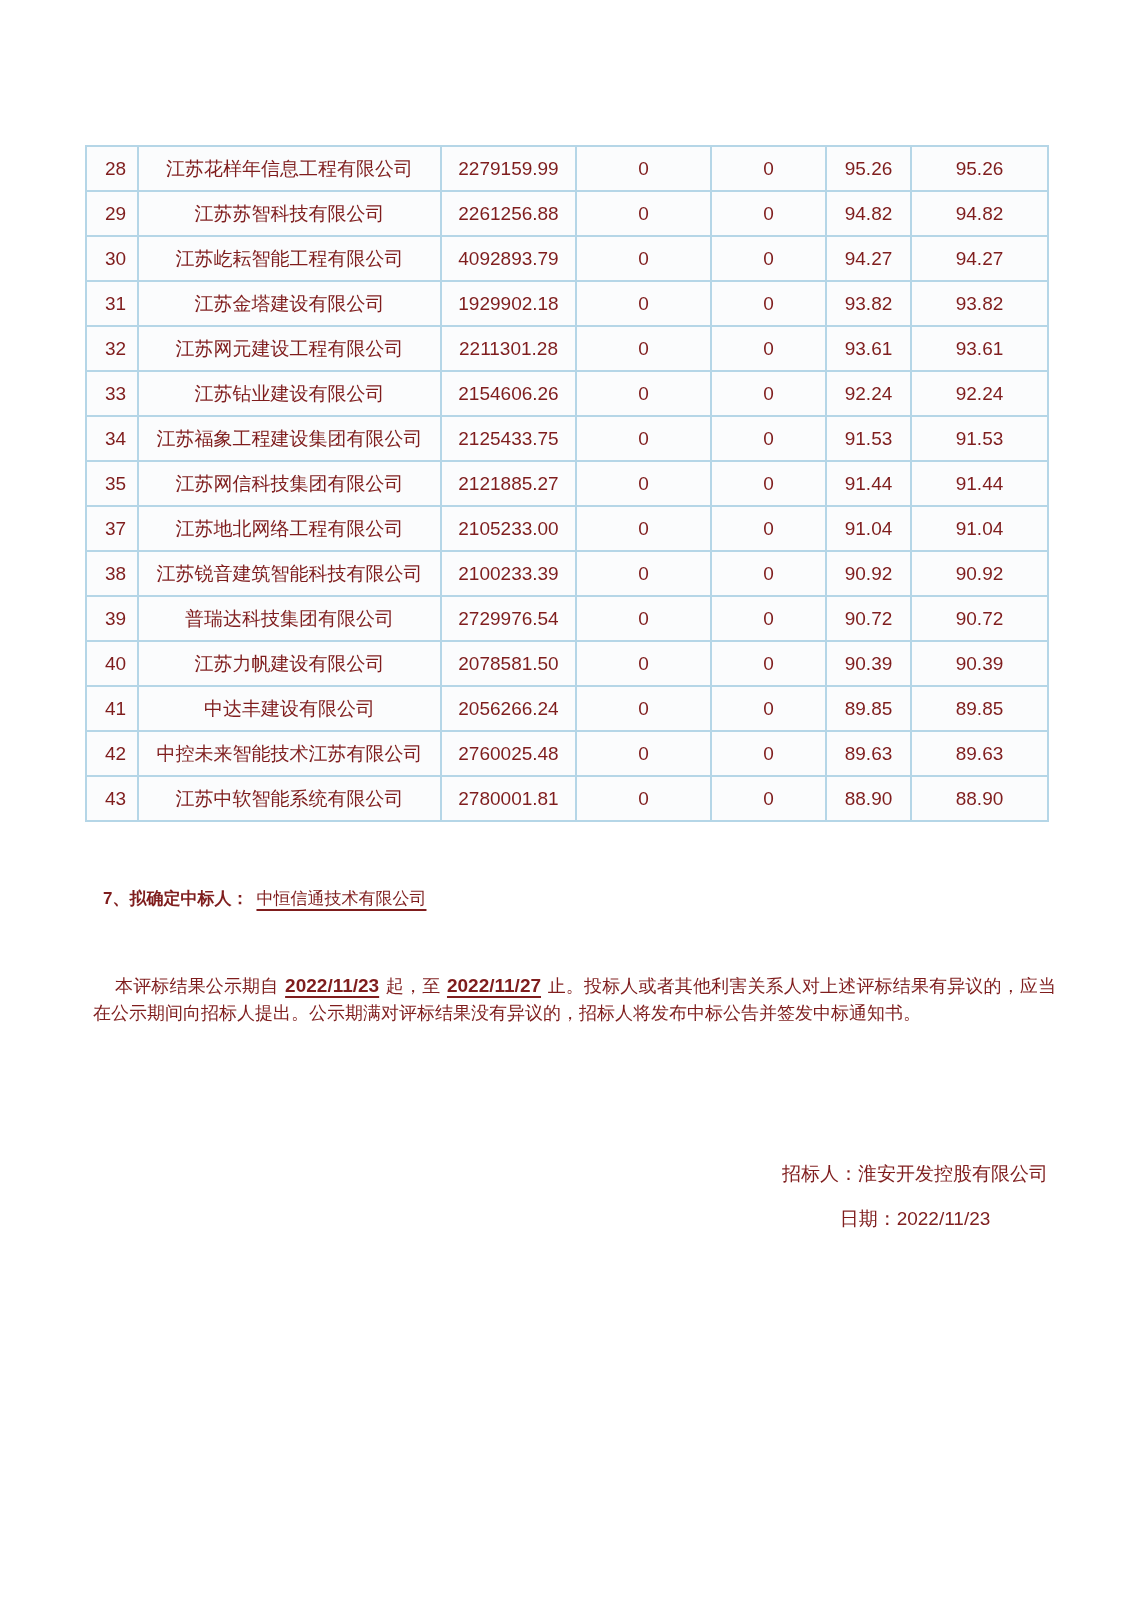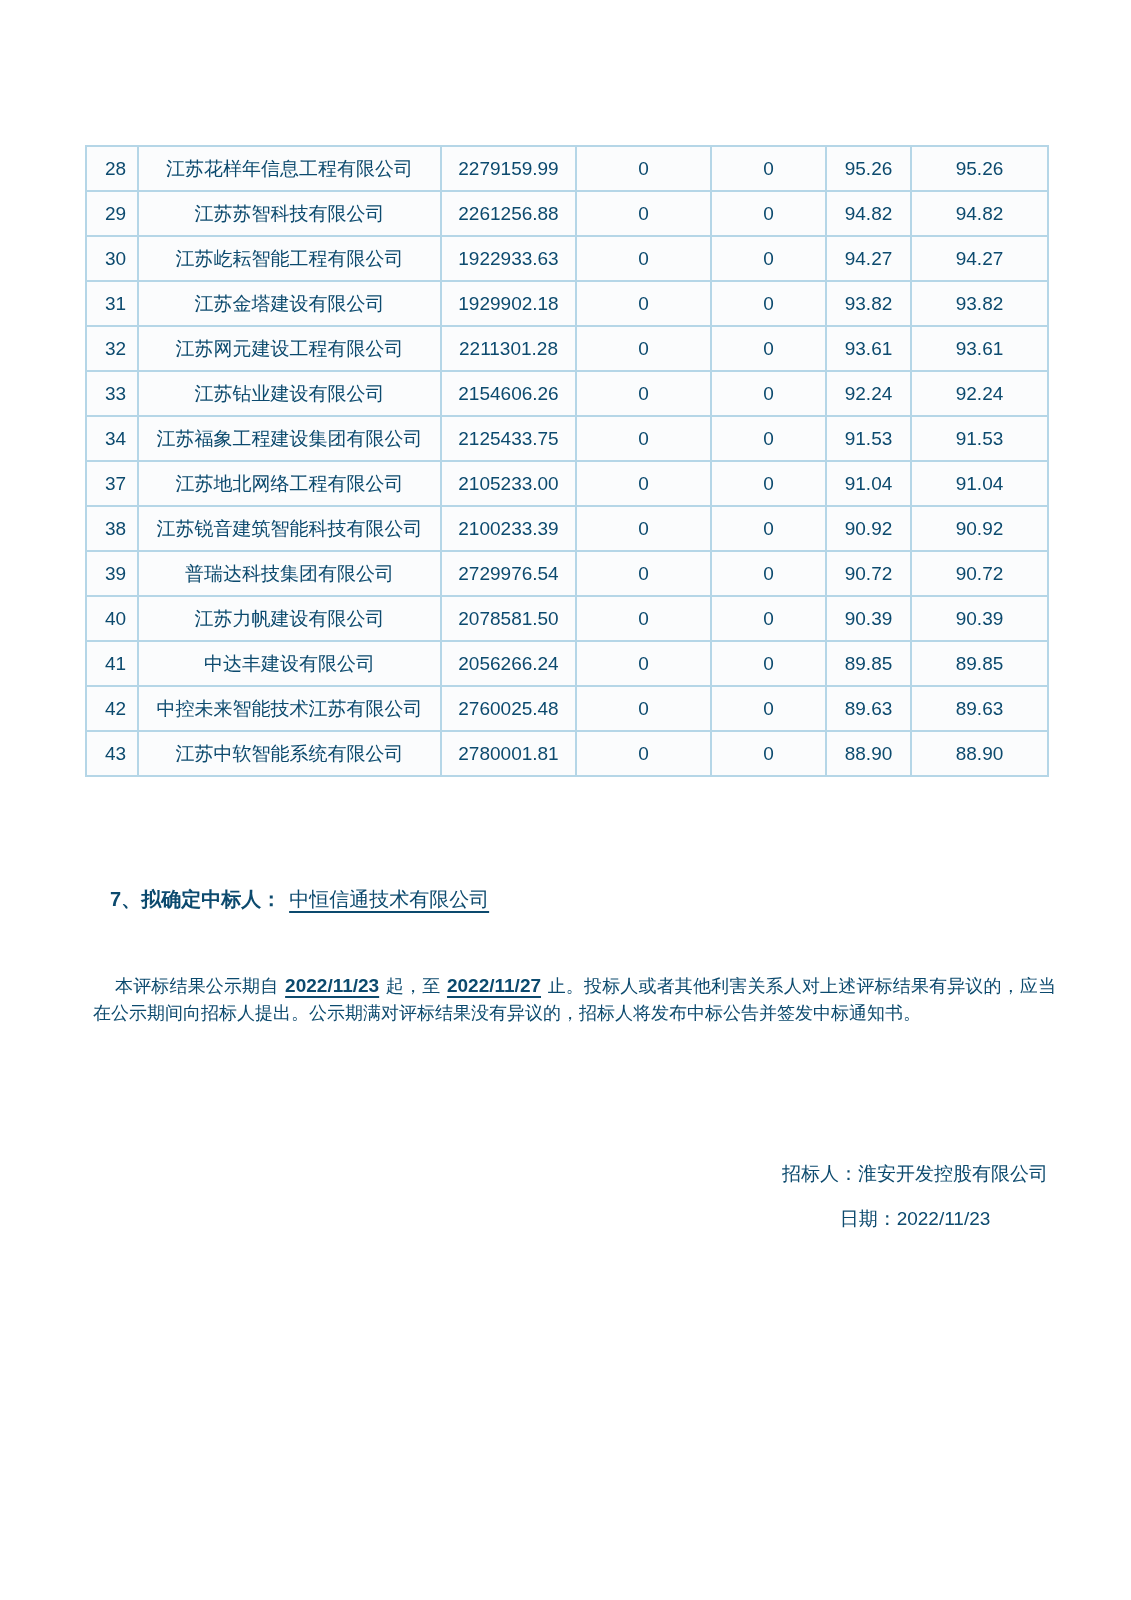--- a/index.html
+++ b/index.html
@@ -23,22 +23,22 @@
   td.c-no {
     background:var(--idxbg,#e7f1f8);
     text-align:left; padding-left:8px;
     font-family:"Liberation Sans", sans-serif; font-size:19px;
   }
   td.c-name { font-size:19px; }
   td.c-num  { font-family:"Liberation Sans", sans-serif; font-size:19px; }
 
   
   .winner-line {
-    position:absolute; left:110px; top:884px;
-    font-size:20px; line-height:30px; white-space:nowrap;
+    position:absolute; left:103px; top:884px;
+    font-size:17px; line-height:30px; white-space:nowrap;
   }
   .winner-line .b { font-weight:700; }
   .winner-line .num { font-family:"Liberation Sans", sans-serif; }
   .winner-name {
     margin-left:8px; text-decoration:underline;
     text-underline-offset:5px; text-decoration-thickness:1.5px;
   }
 
   
   .notice {
@@ -56,21 +56,21 @@
   .sig .tenderer { font-size:19px; line-height:28px; }
   .sig .sig-date {
     font-size:19px; line-height:28px; margin-top:17px;
     font-family:"Liberation Sans", sans-serif;
     text-align:center;
   }
 </style>
 </head>
 <body>
 
-<div class="page" style="color: #0c4a6e;">
+<div class="page" style="color: #7f1d1d;">
 
   <table class="results">
     <colgroup>
       <col style="width:52px">
         <col style="width:303px">
         <col style="width:135px">
       <col style="width:135px">
         <col style="width:115px">
         <col style="width:85px">
       <col style="width:137px">
@@ -91,21 +91,21 @@
         <td class="c-name">江苏苏智科技有限公司</td>
         <td class="c-num">2261256.88</td>
         <td class="c-num">0</td>
         <td class="c-num">0</td>
         <td class="c-num">94.82</td>
         <td class="c-num">94.82</td>
       </tr>
         <tr>
         <td class="c-no">30</td>
         <td class="c-name">江苏屹耘智能工程有限公司</td>
-        <td class="c-num">1922933.63</td>
+        <td class="c-num">4092893.79</td>
         <td class="c-num">0</td>
         <td class="c-num">0</td>
         <td class="c-num">94.27</td>
         <td class="c-num">94.27</td>
       </tr>
         <tr>
         <td class="c-no">31</td>
         <td class="c-name">江苏金塔建设有限公司</td>
         <td class="c-num">1929902.18</td>
         <td class="c-num">0</td>
@@ -132,20 +132,29 @@
         <td class="c-num">92.24</td>
       </tr>
         <tr>
         <td class="c-no">34</td>
         <td class="c-name">江苏福象工程建设集团有限公司</td>
         <td class="c-num">2125433.75</td>
         <td class="c-num">0</td>
         <td class="c-num">0</td>
         <td class="c-num">91.53</td>
         <td class="c-num">91.53</td>
+      </tr>
+        <tr>
+        <td class="c-no">35</td>
+        <td class="c-name">江苏网信科技集团有限公司</td>
+        <td class="c-num">2121885.27</td>
+        <td class="c-num">0</td>
+        <td class="c-num">0</td>
+        <td class="c-num">91.44</td>
+        <td class="c-num">91.44</td>
       </tr>
         <tr>
         <td class="c-no">37</td>
         <td class="c-name">江苏地北网络工程有限公司</td>
         <td class="c-num">2105233.00</td>
         <td class="c-num">0</td>
         <td class="c-num">0</td>
         <td class="c-num">91.04</td>
         <td class="c-num">91.04</td>
       </tr>

